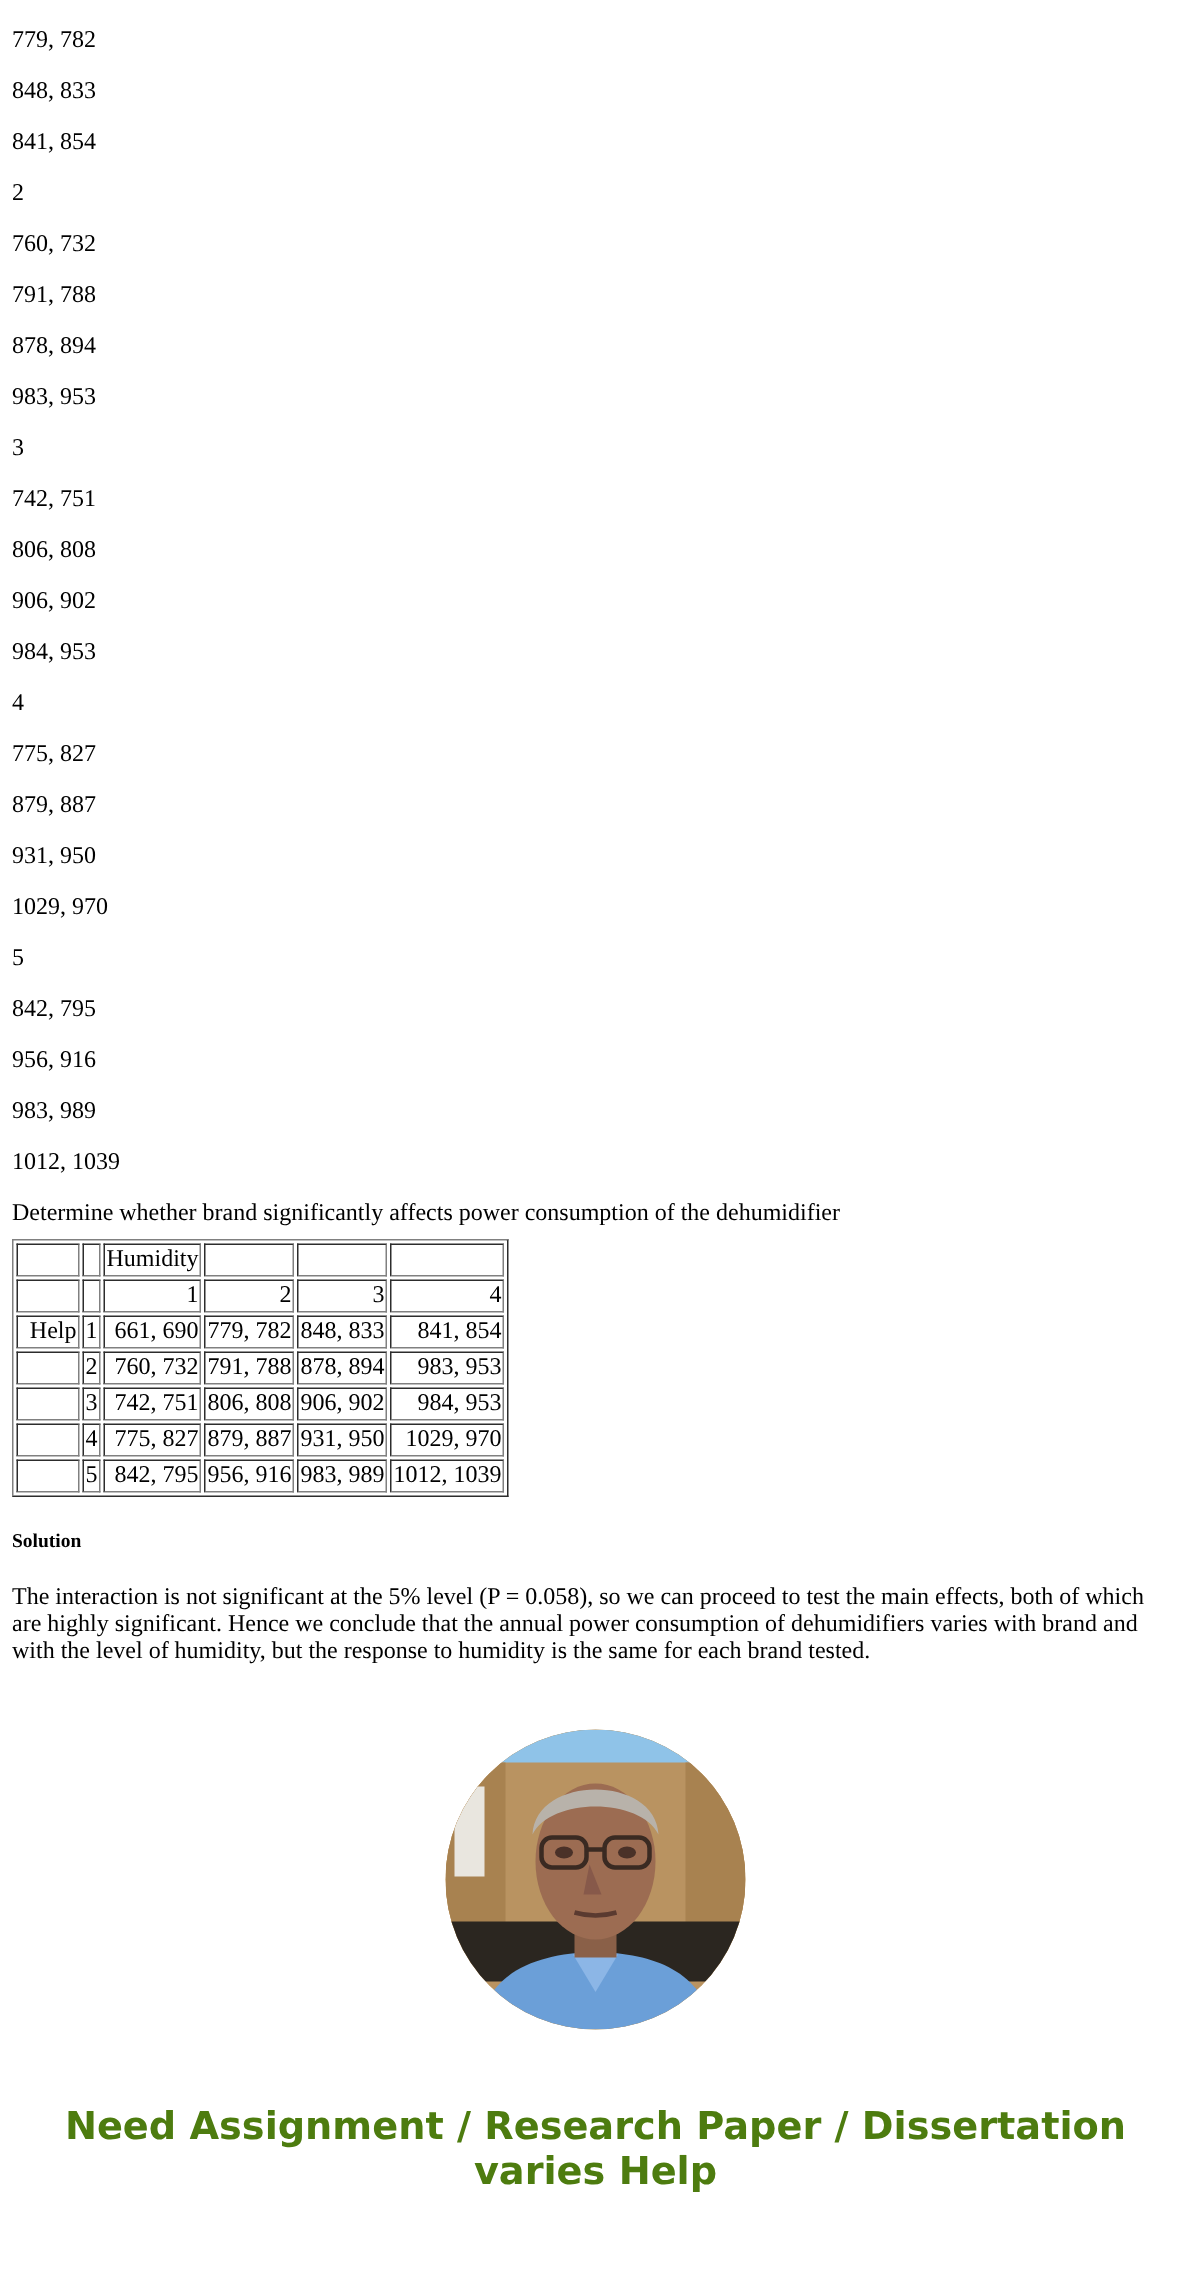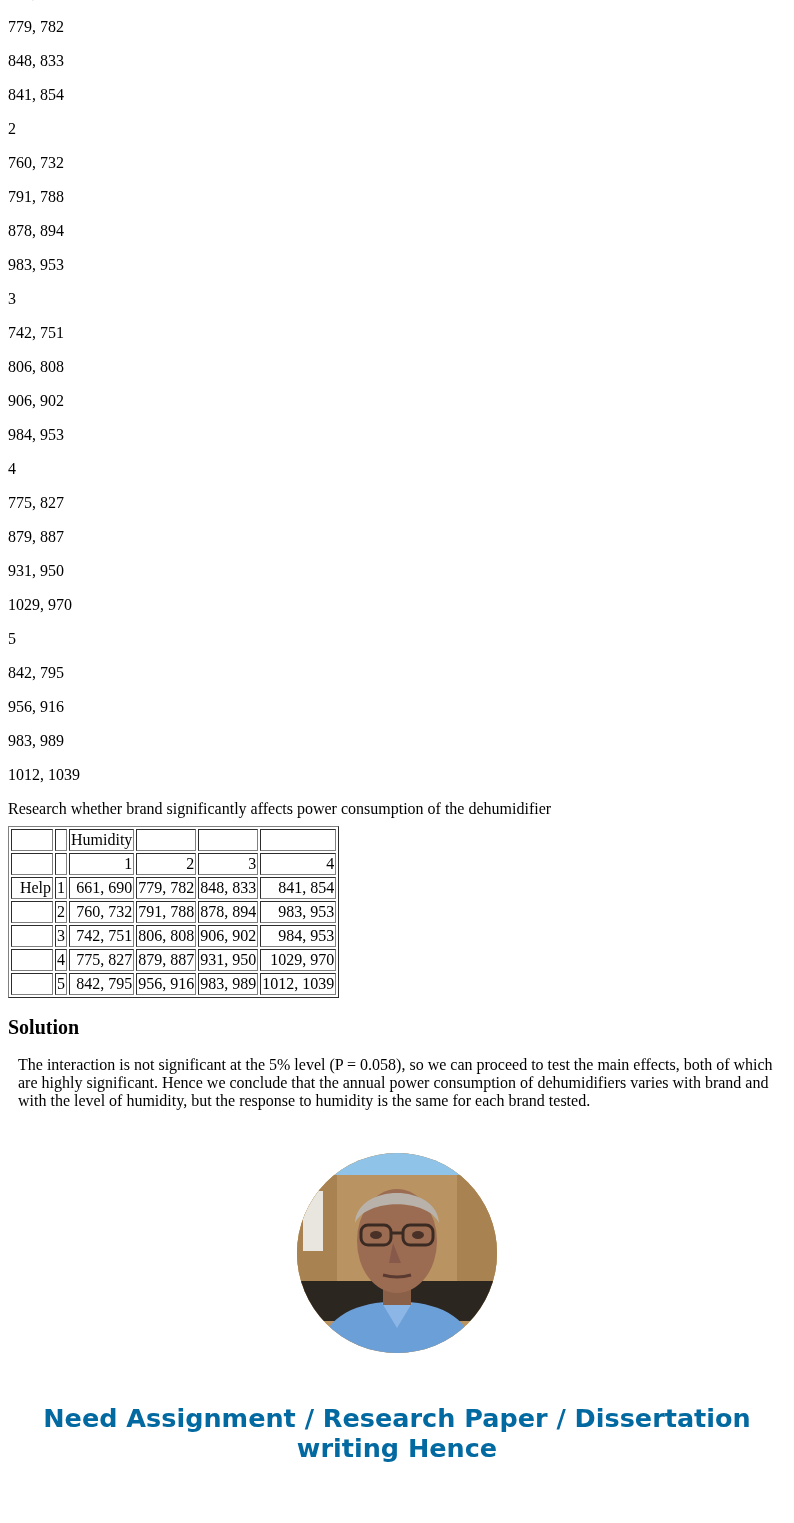--- a/index.html
+++ b/index.html
@@ -27,27 +27,27 @@
     }
     table.data td {
       border: 1px inset #808080;
       padding: 1px;
       height: 18px;
       line-height: 18px;
       white-space: nowrap;
       text-align: right;
     }
     h3.solution {
-      font-size: 20px;
+      font-size: 13px;
       font-weight: bold;
       margin: 18px 0 0 0;
       line-height: 22px;
     }
     .solution-text {
-      margin: 18px 0 0 10px;
+      margin: 18px 0 0 0;
       line-height: 18px;
       width: 770px;
     }
     .avatar {
       position: absolute;
       left: 297px;
       top: 1153px;
       width: 200px;
       height: 200px;
       border-radius: 50%;
@@ -57,21 +57,21 @@
     .cta {
       position: absolute;
       left: 0;
       top: 1403px;
       width: 794px;
       text-align: center;
       font-family: "DejaVu Sans", "Liberation Sans", sans-serif;
       font-weight: bold;
       font-size: 25.5px;
       line-height: 30px;
-      color: #0369a1;
+      color: #4d7c0f;
     }
   </style>
 </head>
 <body>
 
 <div class="content">
   <div class="lines">
     <p style="margin-bottom:16px;">661, 690</p>
     <p>779, 782</p>
     <p>848, 833</p>
@@ -89,21 +89,21 @@
     <p>4</p>
     <p>775, 827</p>
     <p>879, 887</p>
     <p>931, 950</p>
     <p>1029, 970</p>
     <p>5</p>
     <p>842, 795</p>
     <p>956, 916</p>
     <p>983, 989</p>
     <p>1012, 1039</p>
-    <p style="margin-bottom:0;">Research whether brand significantly affects power consumption of the dehumidifier</p>
+    <p style="margin-bottom:0;">Determine whether brand significantly affects power consumption of the dehumidifier</p>
   </div>
 
   <table class="data">
     <tbody>
       <tr>
         <td style="width:38px"></td>
         <td style="width:8px"></td>
         <td>Humidity</td>
         <td></td>
         <td></td>
@@ -182,14 +182,14 @@
     <line x1="94" y1="80" x2="106" y2="80" stroke="#3a2a22" stroke-width="3"></line>
     <ellipse cx="79" cy="82" rx="6" ry="4" fill="#4a3128"></ellipse>
     <ellipse cx="121" cy="82" rx="6" ry="4" fill="#4a3128"></ellipse>
     <path d="M96 90 L92 110 L104 110 Z" fill="#87594a"></path>
     <path d="M86 122 Q100 126 114 122" stroke="#5a3a30" stroke-width="3" fill="none"></path>
   </svg>
 </div>
 
 <div class="cta">
   <div>Need Assignment / Research Paper / Dissertation</div>
-  <div>writing Hence</div>
+  <div>varies Help</div>
 </div>
 
 </body></html>

